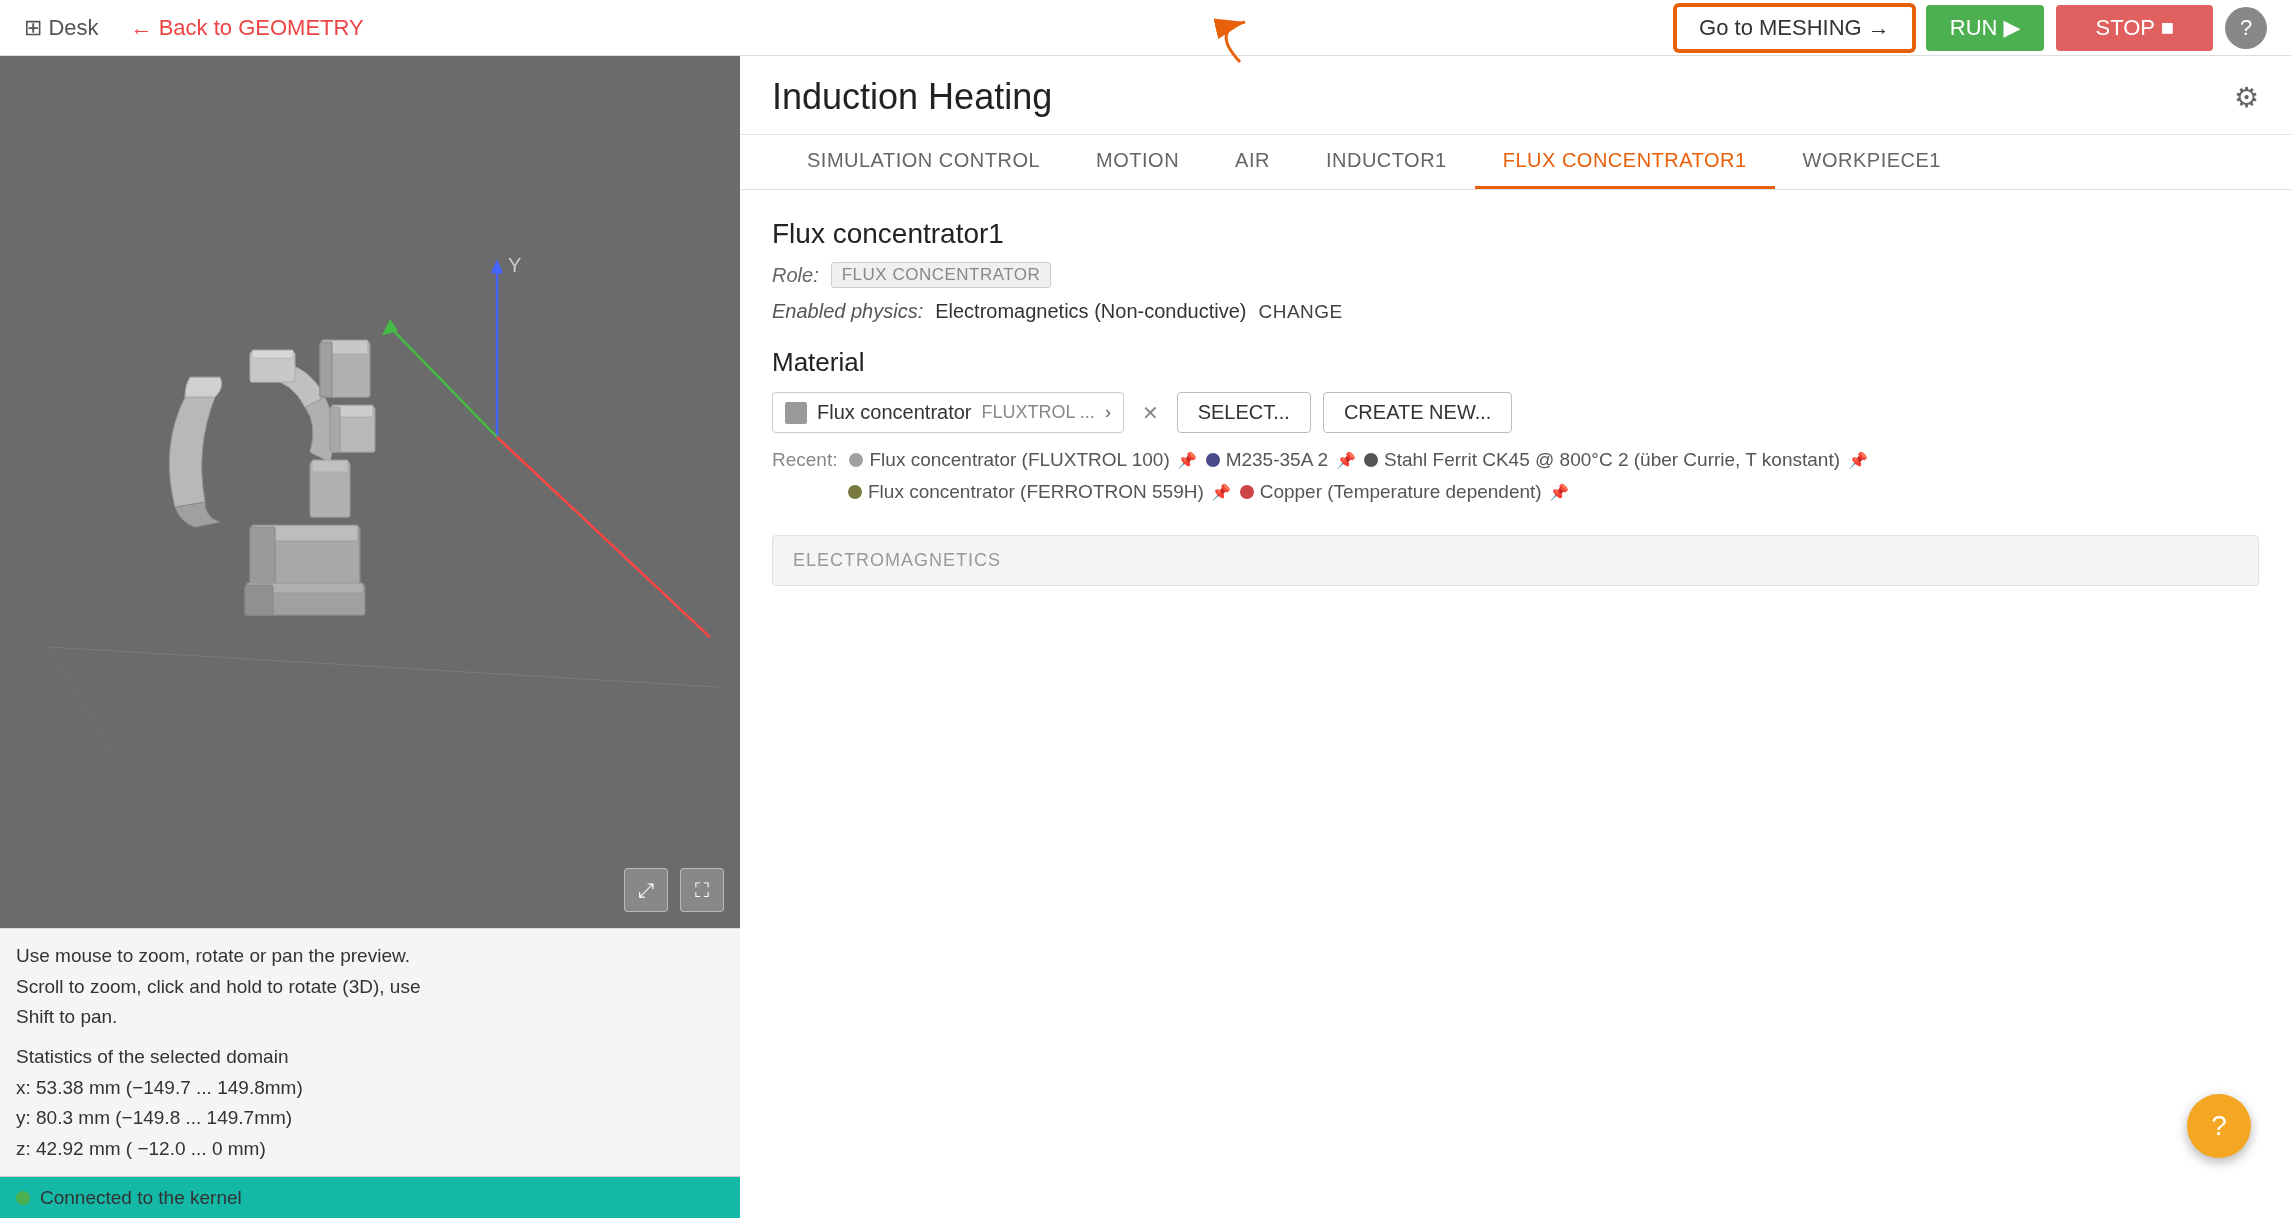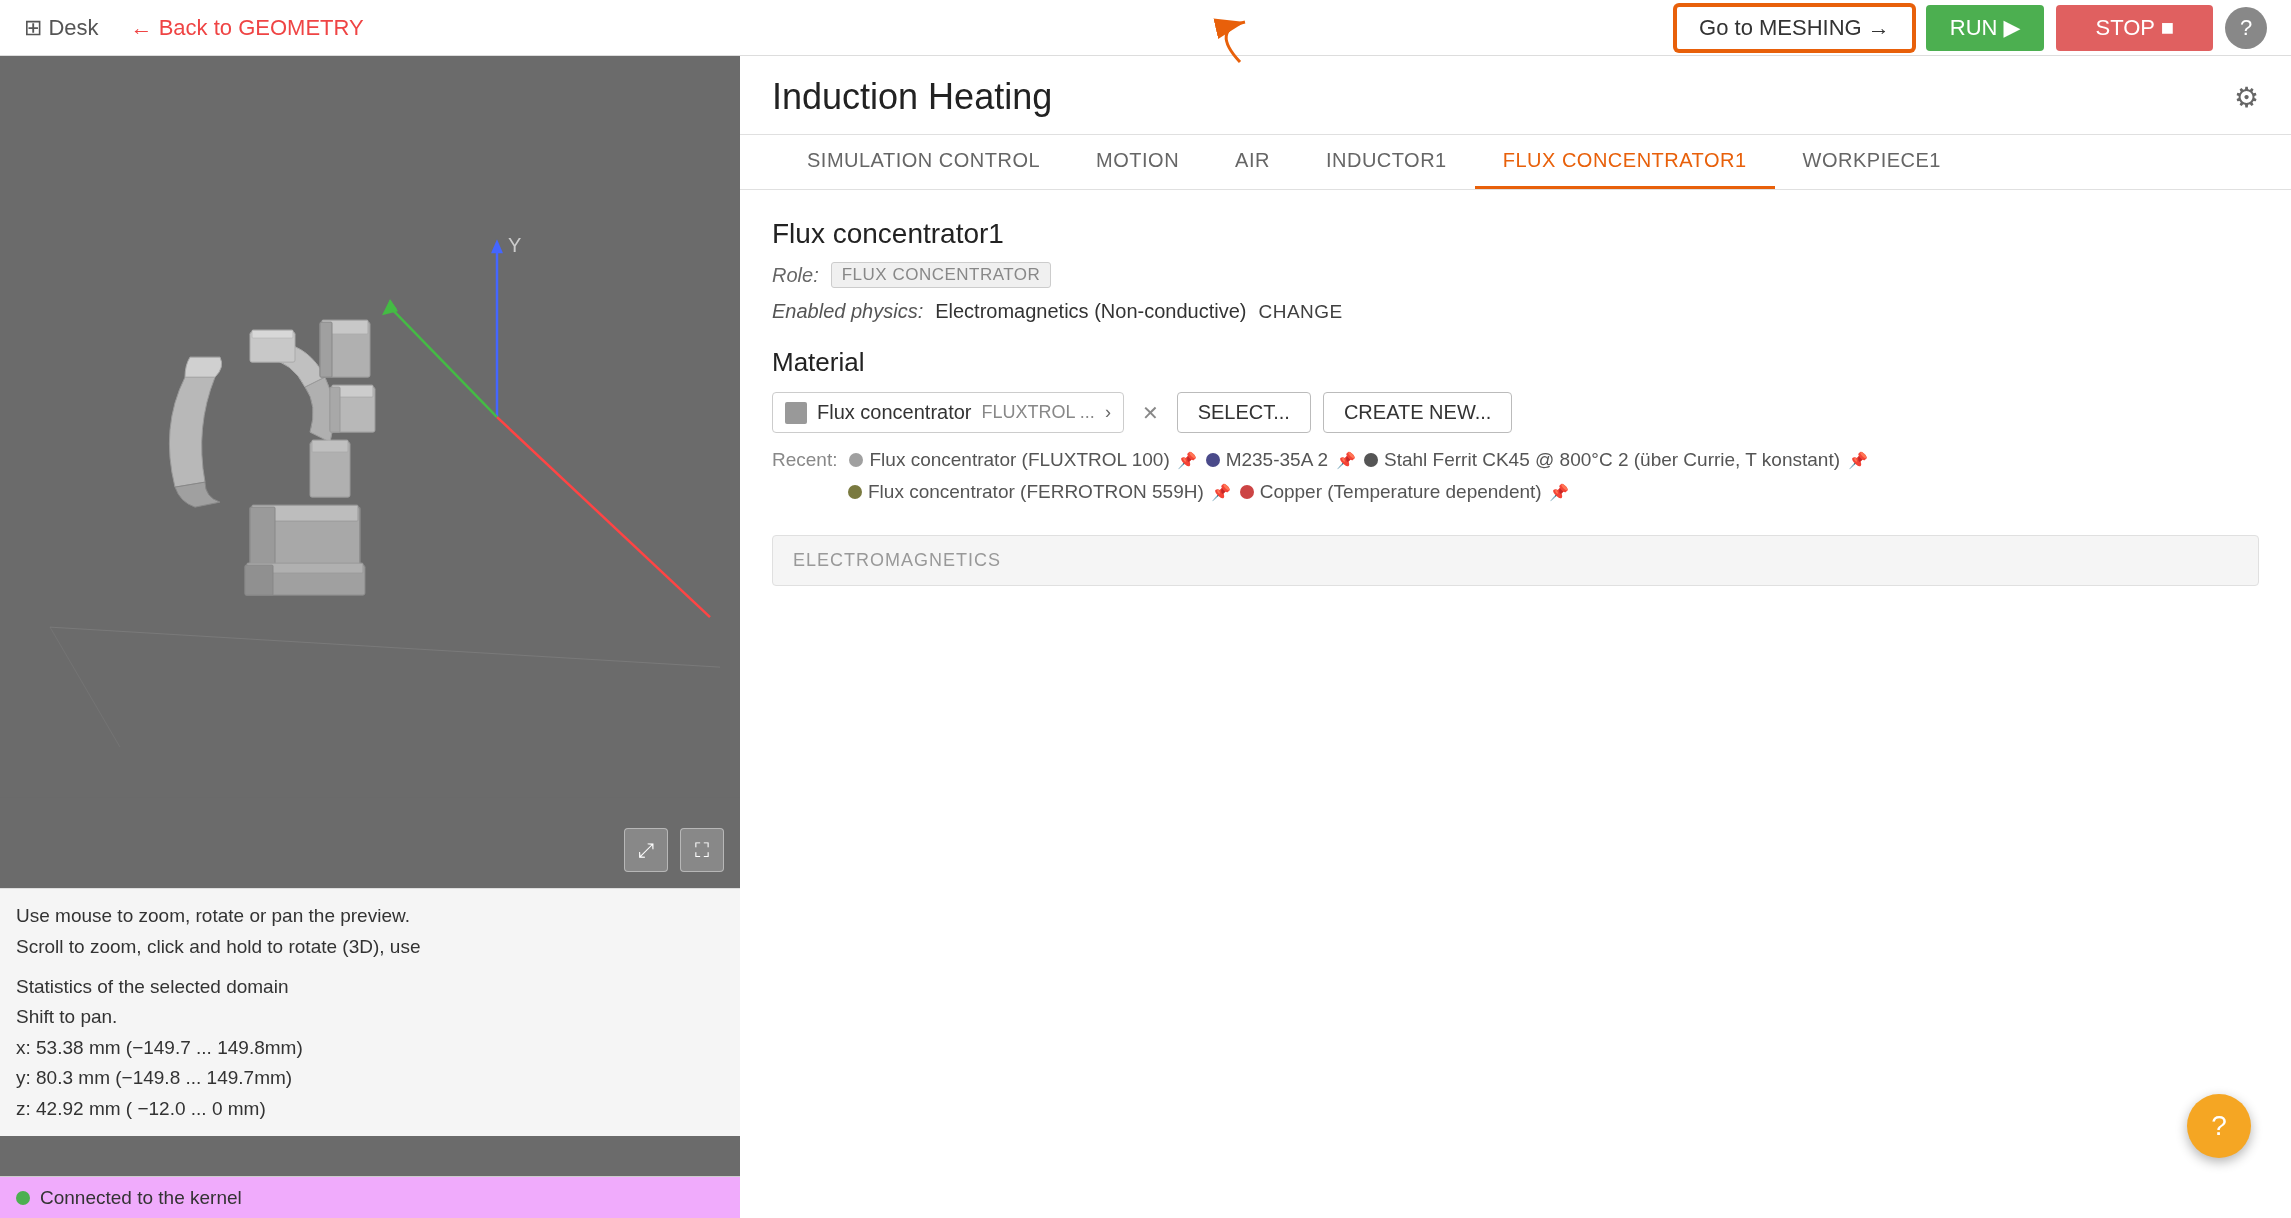--- a/index.html
+++ b/index.html
@@ -59,24 +59,23 @@
       font-size: 20px; display: flex; align-items: center; justify-content: center;
     }
 
     .viewport-info {
       background: #f5f5f5; padding: 12px 16px; font-size: 19px; color: #333; line-height: 1.6;
       border-top: 1px solid #ddd;
     }
 
     
     .status-bar {
-      background: #f0abfc; border-top: 1px solid #ccc; padding: 8px 16px;
+      background: #14b8a6; border-top: 1px solid #ccc; padding: 8px 16px;
       font-size: 19px; color: #333; display: flex; align-items: center; gap: 10px;
       height: 42px;
-      margin-top: 40px;
     }
     .status-dot { width: 14px; height: 14px; border-radius: 50%; background: #4CAF50; flex-shrink: 0; }
 
     
     .right-panel {
       flex: 1; background: #ffffff; display: flex; flex-direction: column; overflow: hidden;
     }
 
     .panel-header {
       display: flex; align-items: center; justify-content: space-between;
@@ -266,22 +265,22 @@
         </button>
         <button class="viewport-btn">
           <span>⛶</span>
         </button>
       </div>
     </div>
 
     <div class="viewport-info">
       <div>Use mouse to zoom, rotate or pan the preview.</div>
       <div>Scroll to zoom, click and hold to rotate (3D), use</div>
+      <div>Shift to pan.</div>
       <div style="margin-top:10px;">Statistics of the selected domain</div>
-      <div>Shift to pan.</div>
       <div>x:  53.38 mm  (−149.7 ... 149.8mm)</div>
       <div>y:  80.3 mm  (−149.8 ... 149.7mm)</div>
       <div>z:  42.92 mm (  −12.0 ...    0   mm)</div>
     </div>
 
     <div class="status-bar">
       <div class="status-dot"></div>
       <span>Connected to the kernel</span>
     </div>
   </div>

